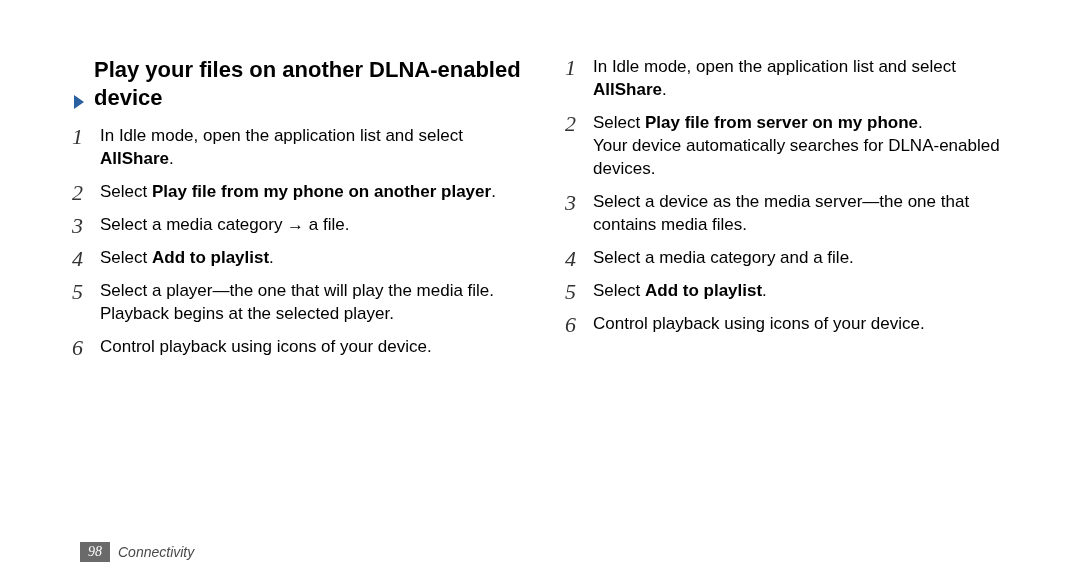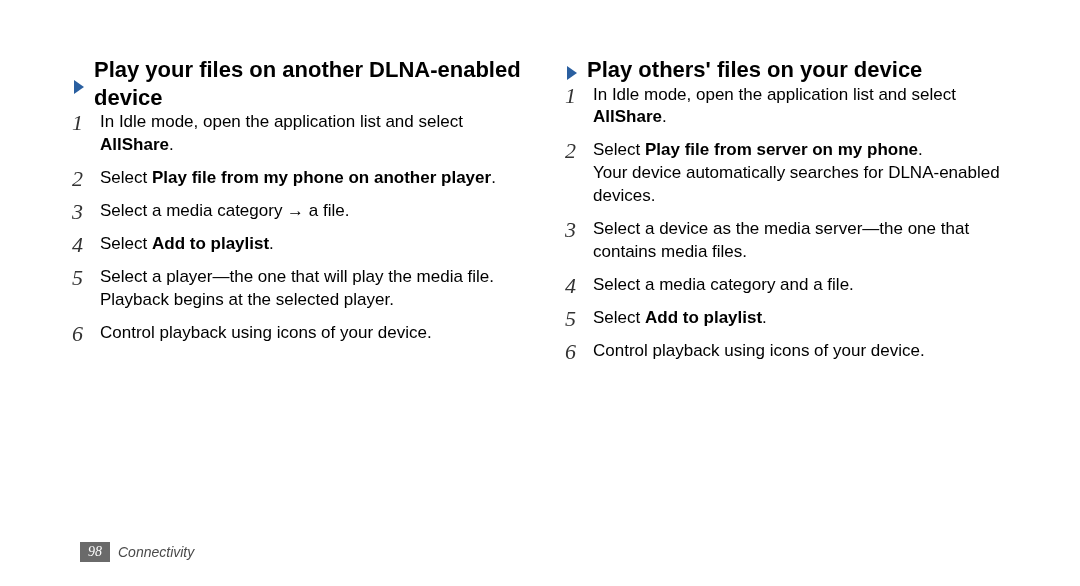--- a/index.html
+++ b/index.html
@@ -15,21 +15,22 @@
     display: flex;
     padding: 56px 60px 0 72px;
     gap: 38px;
   }
   .col {
     flex: 1;
     min-width: 0;
   }
   .heading {
     display: flex;
-    align-items: center;
+    align-items: flex-end;
+    margin-bottom: 14px;
   }
   .chevron {
     flex: 0 0 auto;
     margin-right: 6px;
     margin-top: 6px;
   }
   .chevron svg { display: block; }
   .heading-text {
     font-size: 22px;
     font-weight: 700;
@@ -138,28 +139,20 @@
       </li>
       <li class="step">
         <span class="step-num">6</span>
         <span class="step-body"><span>Control playback using icons of your device.</span></span>
       </li>
     </ol>
 
   </div>
 
   <div class="col">
-    <div class="heading">
-      <span class="chevron">
-        <svg width="16" height="18" viewBox="0 0 16 18">
-            <polygon points="2,2 12,9 2,16" fill="#2a5fa0"></polygon>
-          </svg>
-      </span>
-      <span class="heading-text">Play others' files on your device</span>
-    </div>
 
     <ol class="steps">
       <li class="step">
         <span class="step-num">1</span>
         <span class="step-body"><span>In Idle mode, open the application list and select </span><span class="b">AllShare</span><span>.</span></span>
       </li>
       <li class="step">
         <span class="step-num">2</span>
         <span class="step-body"><span>Select </span><span class="b">Play file from server on my phone</span><span>.</span><br><span>Your device automatically searches for DLNA-enabled devices.</span></span>
       </li>

